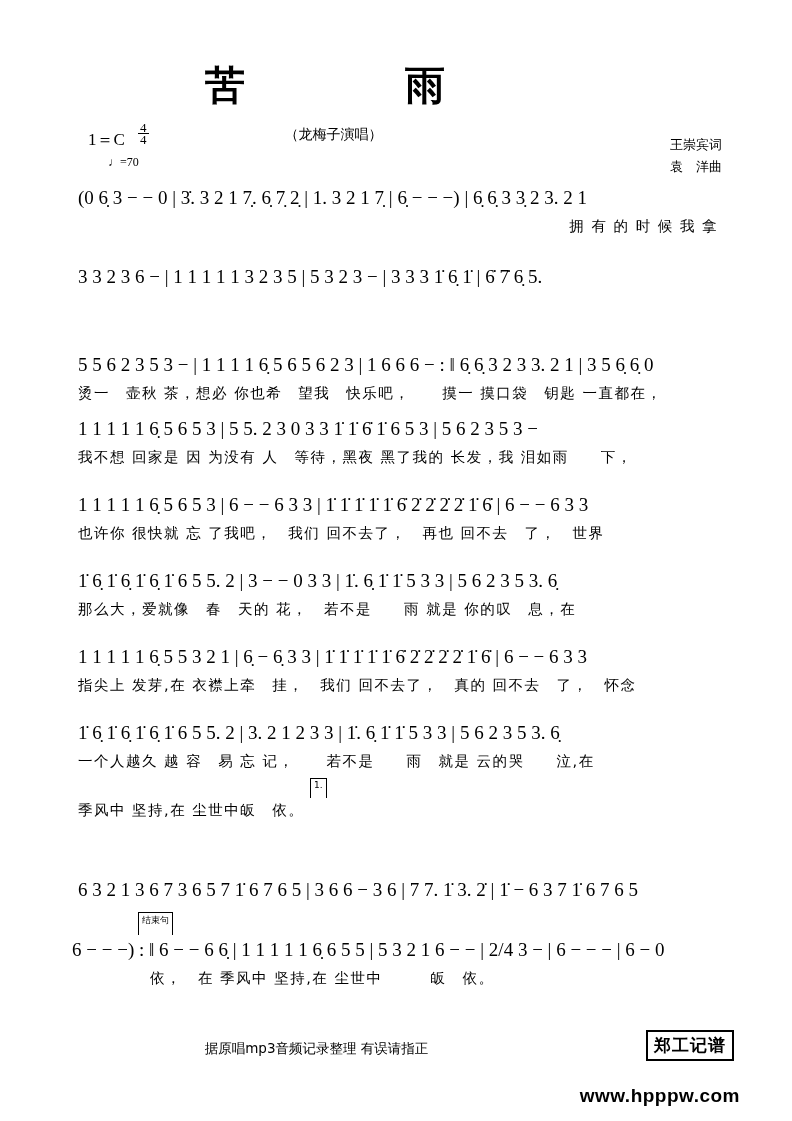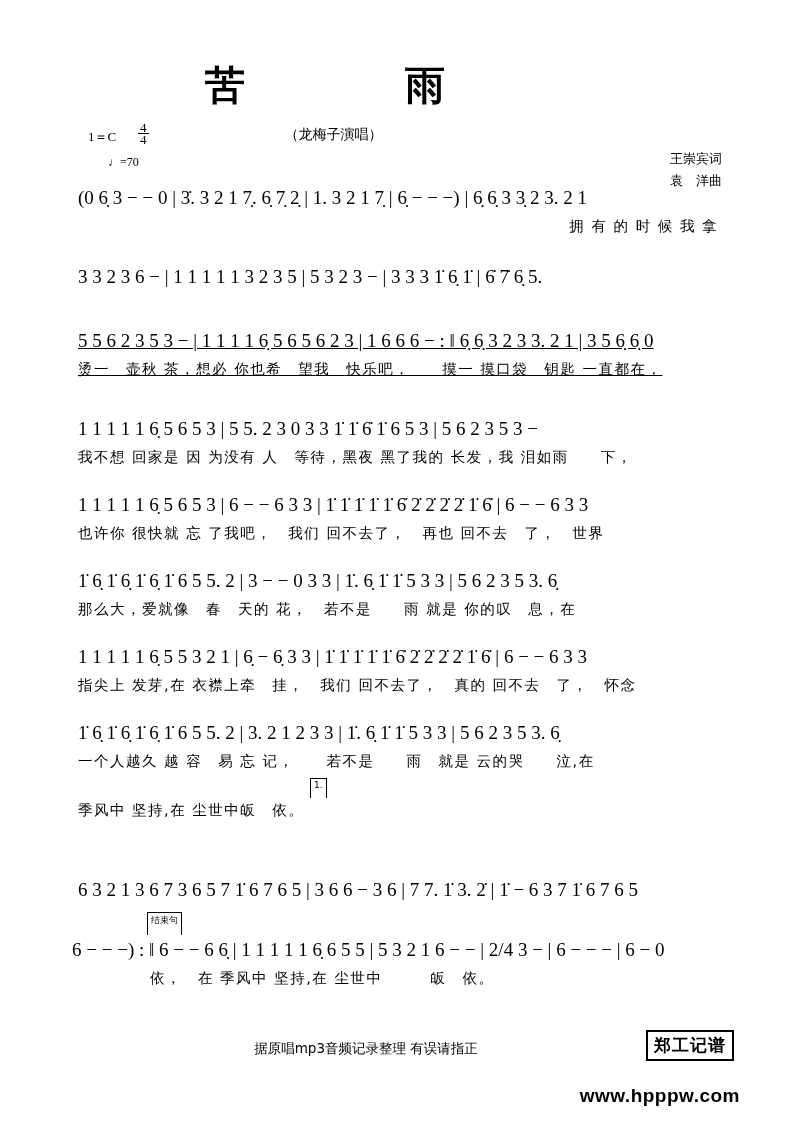--- a/index.html
+++ b/index.html
@@ -38,21 +38,21 @@
     left: 0;
     width: 667px;
     text-align: center;
     font-size: 14px;
     font-family: "Liberation Sans", sans-serif;
   }
   .keysig {
     position: absolute;
     top: 128px;
     left: 88px;
-    font-size: 13px;
+    font-size: 17px;
     font-family: "Liberation Serif", serif;
   }
   .meter {
     position: absolute;
     top: 122px;
     left: 138px;
     font-size: 13px;
     line-height: 11px;
     text-align: center;
     font-family: "Liberation Serif", serif;
@@ -63,21 +63,21 @@
     position: absolute;
     top: 155px;
     left: 92px;
     font-size: 12px;
     font-family: "Liberation Serif", serif;
     white-space: nowrap;
     margin-left: 16px;
   }
   .credits {
     position: absolute;
-    top: 148px;
+    top: 134px;
     right: 70px;
     font-size: 13px;
     line-height: 22px;
     text-align: left;
     font-family: "Liberation Sans", sans-serif;
   }
 
   
   .system {
     position: absolute;
@@ -97,21 +97,21 @@
     white-space: nowrap;
     line-height: 22px;
     letter-spacing: 1.5px;
     margin-top: 2px;
   }
   
   .footnote {
     position: absolute;
     top: 1040px;
     left: 0;
-    width: 792px;
+    width: 693px;
     text-align: center;
     font-size: 13.5px;
     font-family: "DejaVu Sans", sans-serif;
     padding-right: 60px;
     box-sizing: border-box;
   }
   .stamp {
     position: absolute;
     top: 1030px;
     right: 58px;
@@ -163,21 +163,21 @@
 
   <div class="system" style="top:183px;">
     <div class="notes">(0 6̣  3 − − 0 | 3̇.  3 2 1 7̣.  6̣ 7̣ 2̣ | 1.  3 2  1 7̣ | 6̣ − − −) | 6̣ 6̣  3 3̣ 2 3.  2 1</div>
     <div class="lyrics" style="text-align:right;">拥 有 的 时 候 我 拿</div>
   </div>
 
   <div class="system" style="top:262px;">
     <div class="notes">3 3  2 3 6 − | 1 1 1  1 1 3  2 3 5 | 5 3 2 3 − | 3 3 3  1̇ 6̣ 1̇ | 6̇ 7̇ 6̣ 5.</div>
   </div>
 
-  <div class="system" style="top:326px;text-decoration:underline;">
+  <div class="system" style="top:350px;">
     <div class="notes">5 5 6  2 3 5 3 − | 1 1   1 1 6̣   5 6 5 6 2 3 | 1 6 6 6 − : ‖ 6̣ 6̣   3 2 3 3. 2 1 | 3 5 6̣ 6̣ 0</div>
     <div class="lyrics">烫一　壶秋 茶，想必 你也希　望我　快乐吧，　　摸一 摸口袋　钥匙 一直都在，</div>
   </div>
 
   <div class="system" style="top:414px;">
     <div class="notes">1 1 1  1 1 6̣  5 6 5 3 | 5 5. 2 3 0  3 3  1̇ 1̇ 6̇ 1̇  6 5 3 | 5 6  2 3 5 3 −</div>
     <div class="lyrics">我不想 回家是 因 为没有 人　等待，黑夜 黑了我的 长发，我 泪如雨　　下，</div>
   </div>
 
   <div class="system" style="top:490px;">
@@ -203,21 +203,21 @@
   <div class="ending-label" style="top:778px; left:310px;">1.</div>
 
   <div class="system" style="top:797px;">
     <div class="lyrics">季风中 坚持,在 尘世中皈　依。</div>
   </div>
 
   <div class="system" style="top:875px;">
     <div class="notes">6 3 2 1  3 6 7 3  6 5 7 1̇  6 7 6 5 | 3 6 6 − 3 6 | 7  7. 1̇  3.  2̇ | 1̇ − 6 3 7 1̇  6 7 6 5</div>
   </div>
 
-  <div class="ending-label" style="top:912px; left:147px;">结束句</div>
+  <div class="ending-label" style="top:912px; left:138px;">结束句</div>
 
   <div class="system" style="top:935px; left:72px;">
     <div class="notes">6 − − −) : ‖ 6 − − 6 6̣ | 1 1 1   1 1 6̣  6 5 5 | 5 3 2 1  6 − − | 2/4  3 − | 6 − − − | 6 − 0</div>
     <div class="lyrics" style="padding-left:78px;">依，　在 季风中 坚持,在 尘世中　　　皈　依。</div>
   </div>
 
   <div class="footnote">据原唱mp3音频记录整理  有误请指正</div>
   <div class="stamp">郑工记谱</div>
   <div class="website">www.hpppw.com</div>
 

